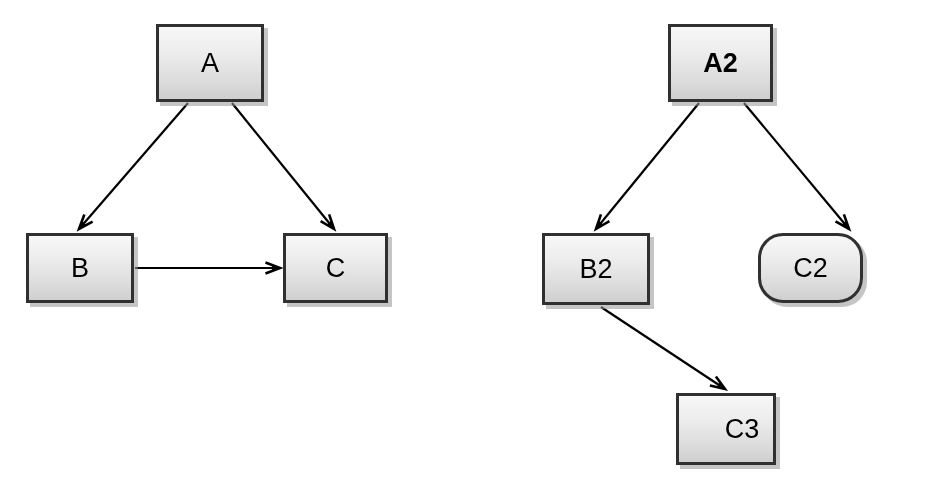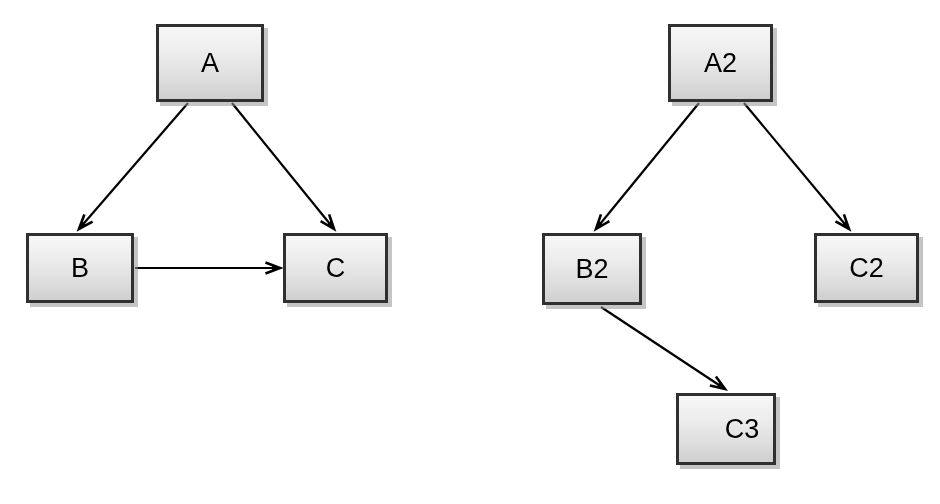--- a/index.html
+++ b/index.html
@@ -88,26 +88,26 @@
       <div class="node" style="left: 156px; top: 24px; width: 108px; height: 78px; border-color: rgb(48, 48, 48); background: linear-gradient(rgb(247, 247, 247) 0%, rgb(237, 237, 237) 35%, rgb(220, 220, 220) 75%, rgb(207, 207, 207) 100%);">
         <span class="node-label" style="color: rgb(0, 0, 0);">A</span>
       </div>
       <div class="node" style="left: 26px; top: 233px; width: 108px; height: 70px; border-color: rgb(48, 48, 48); background: linear-gradient(rgb(247, 247, 247) 0%, rgb(237, 237, 237) 35%, rgb(220, 220, 220) 75%, rgb(207, 207, 207) 100%);">
         <span class="node-label" style="color: rgb(0, 0, 0);">B</span>
       </div>
       <div class="node" style="left: 283px; top: 233px; width: 105px; height: 70px; border-color: rgb(48, 48, 48); background: linear-gradient(rgb(247, 247, 247) 0%, rgb(237, 237, 237) 35%, rgb(220, 220, 220) 75%, rgb(207, 207, 207) 100%);">
         <span class="node-label" style="color: rgb(0, 0, 0);">C</span>
       </div>
       <div class="node" style="left: 668px; top: 24px; width: 105px; height: 78px; border-color: rgb(48, 48, 48); background: linear-gradient(rgb(247, 247, 247) 0%, rgb(237, 237, 237) 35%, rgb(220, 220, 220) 75%, rgb(207, 207, 207) 100%);">
-        <span class="node-label" style="color: rgb(0, 0, 0);">A2</span>
+        <span class="node-label" style="color: rgb(0, 0, 0); font-weight: bold;">A2</span>
       </div>
-      <div class="node" style="left: 542px; top: 233px; width: 100px; height: 72px; border-color: rgb(48, 48, 48); background: linear-gradient(rgb(247, 247, 247) 0%, rgb(237, 237, 237) 35%, rgb(220, 220, 220) 75%, rgb(207, 207, 207) 100%);">
+      <div class="node" style="left: 542px; top: 233px; width: 108px; height: 72px; border-color: rgb(48, 48, 48); background: linear-gradient(rgb(247, 247, 247) 0%, rgb(237, 237, 237) 35%, rgb(220, 220, 220) 75%, rgb(207, 207, 207) 100%);">
         <span class="node-label" style="color: rgb(0, 0, 0);">B2</span>
       </div>
-      <div class="node" style="left: 814px; top: 233px; width: 105px; height: 70px; border-color: rgb(48, 48, 48); background: linear-gradient(rgb(247, 247, 247) 0%, rgb(237, 237, 237) 35%, rgb(220, 220, 220) 75%, rgb(207, 207, 207) 100%);">
+      <div class="node" style="left: 758px; top: 233px; width: 105px; height: 70px; border-color: rgb(48, 48, 48); background: linear-gradient(rgb(247, 247, 247) 0%, rgb(237, 237, 237) 35%, rgb(220, 220, 220) 75%, rgb(207, 207, 207) 100%); border-radius: 25px;">
         <span class="node-label" style="color: rgb(0, 0, 0);">C2</span>
       </div>
       <div class="node" style="left: 676px; top: 393px; width: 100px; height: 72px; border-color: rgb(48, 48, 48); background: linear-gradient(rgb(247, 247, 247) 0%, rgb(237, 237, 237) 35%, rgb(220, 220, 220) 75%, rgb(207, 207, 207) 100%); padding-left: 32px;">
         <span class="node-label" style="color: rgb(0, 0, 0);">C3</span>
       </div>
     </div>
 
 </div>
 
 </body></html>

